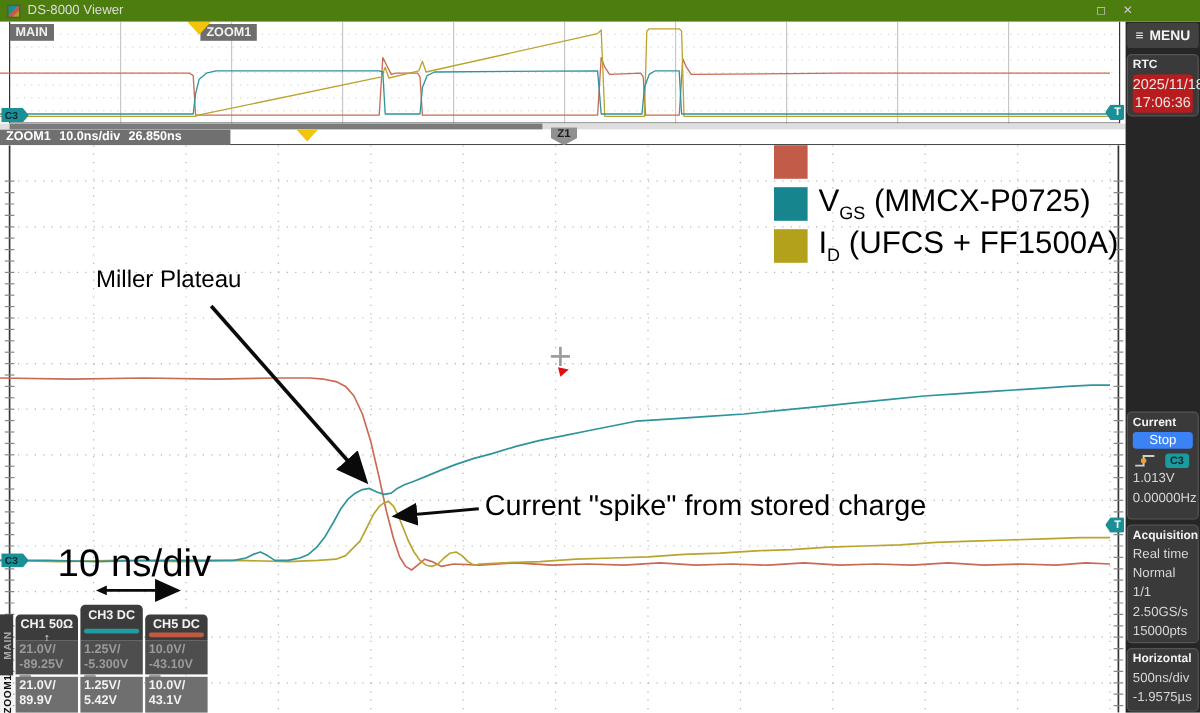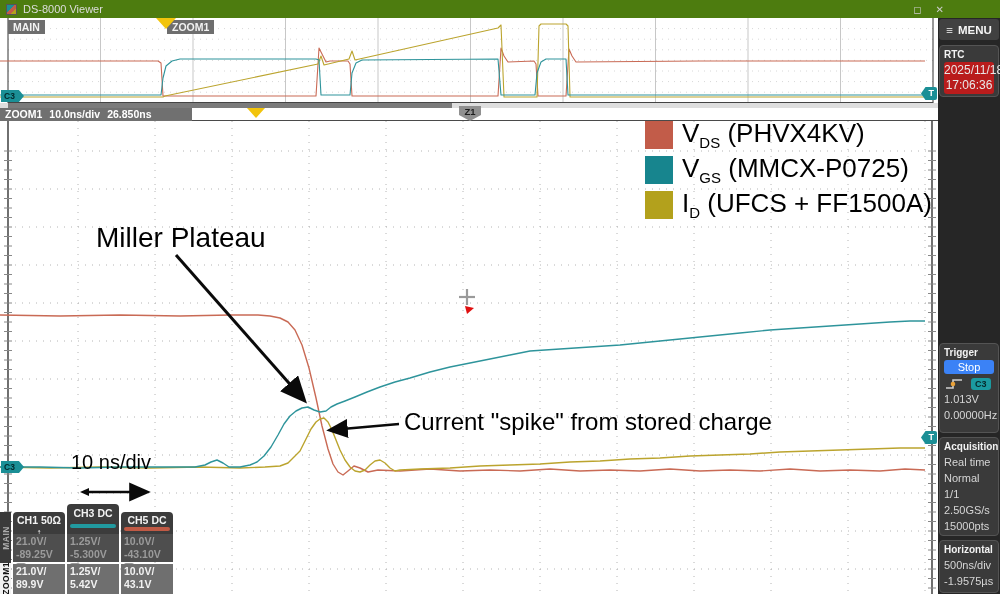--- a/index.html
+++ b/index.html
@@ -45,23 +45,23 @@
 
   
   #legend { left:645px; top:117px; z-index:20; }
   .leg-row { display:flex; align-items:center; height:35px; }
   .leg-sq { width:28px; height:28px; margin-right:9px; }
   .leg-txt { font-size:26px; color:#000; white-space:nowrap; }
   .leg-txt sub { font-size:15px; }
 
   
   .anno { color:#000; z-index:20; white-space:nowrap; }
-  #anno-miller { left:96px; top:222px; font-size:28px; }
+  #anno-miller { left:80px; top:222px; font-size:20px; }
   #anno-spike { left:404px; top:408px; font-size:24px; }
-  #anno-scale { left:71px; top:451px; font-size:20px;text-align:right; }
+  #anno-scale { left:48px; top:451px; font-size:32px;text-align:right; }
   #overlay { left:0; top:0; width:1000px; height:594px; pointer-events:none; z-index:18; }
 
   
   #channels { left:0; top:503px; width:176px; height:91px; z-index:30; font-weight:bold; }
   .rail { position:absolute; left:0; width:11px; text-align:center; }
   .rail span { writing-mode:vertical-rl; transform:rotate(180deg); font-size:8.5px; letter-spacing:.5px; }
   #rail-main { top:9px; height:51px; background:#3a3a3a; color:#ababab; display:flex; align-items:center; justify-content:center; }
   #rail-zoom { top:60px; height:31px; background:#f2f2f2; color:#111; display:flex; align-items:center; justify-content:center; }
   .chcol { position:absolute; width:52px; }
   .chhdr { position:absolute; left:0; width:52px; background:#3c3c3c; border-radius:4px 4px 0 0; color:#f2f2f2; font-size:10.5px; text-align:center; cursor:pointer; }
@@ -255,21 +255,20 @@
         <polyline points="0,346 50,347 100,346 150,347 200,346 240,347 265,346 280,345 288,342 294,336 300,330 306,318 311,308 316,301 320,298 324,297 328,301 332,309 336,319 340,329 345,339 350,346 355,350 360,351 365,349 370,344 375,340 380,339 385,342 390,347 395,350 400,349 420,348 450,347 480,345 510,344 540,343 570,341 600,340 630,338 660,337 690,335 720,334 750,333 780,331 810,330 840,329 870,328 900,327 925,327" fill="none" stroke="#bba42e" stroke-width="1.4" stroke-linejoin="round"></polyline>
         <polyline points="0,346 40,346 80,347 120,346 160,346 195,346 205,344 211,341 217,339 223,342 229,346 240,346 250,344 257,341 264,335 271,326 278,314 284,303 290,295 296,290 302,287 308,286 314,289 320,291 326,290 331,286 337,283 345,280 355,276 367,271 380,266 395,261 410,257 430,251 450,246 470,242 490,238 510,234 530,230 560,228 590,226 620,224 650,221 680,218 710,215 740,212 770,209 800,207 830,205 860,203 890,201 910,200 925,200" fill="none" stroke="#2e949b" stroke-width="1.4" stroke-linejoin="round"></polyline>
       </svg>
   </div>
   <div class="abs c3mark" style="left:1px;top:461px;">C3</div>
   <div class="abs tmark" style="left:921px;top:431px;">T</div>
 
   <div id="legend" class="abs">
     <div class="leg-row">
       <div class="leg-sq" style="background: rgb(194, 92, 73);"></div>
-      <div class="leg-txt"><span>V</span><sub>DS</sub><span> (PHVX4KV)</span></div>
     </div>
     <div class="leg-row">
       <div class="leg-sq" style="background: rgb(23, 133, 142);"></div>
       <div class="leg-txt"><span>V</span><sub>GS</sub><span> (MMCX-P0725)</span></div>
     </div>
     <div class="leg-row">
       <div class="leg-sq" style="background: rgb(179, 161, 28);"></div>
       <div class="leg-txt"><span>I</span><sub>D</sub><span> (UFCS + FF1500A)</span></div>
     </div>
   </div>
@@ -353,21 +352,21 @@
       <span>MENU</span>
     </div>
     <div class="panel" id="rtc-panel">
       <h3>RTC</h3>
       <div class="inner">
         <div>2025/11/18</div>
         <div>17:06:36</div>
       </div>
     </div>
     <div class="panel" id="trigger-panel">
-      <h3>Trigger</h3>
+      <h3>Current</h3>
       <div class="stop-btn">Stop</div>
       <div class="trig-row">
         <svg width="22" height="15">
           <path d="M2,12 h7 v-8 h9" stroke="#cfcfcf" fill="none" stroke-width="1.6"></path>
           <circle cx="9" cy="8" r="2.3" fill="#e8a13a"></circle>
         </svg>
         <span class="c3badge">C3</span>
       </div>
       <div class="val">1.013V</div>
       <div class="val">0.00000Hz</div>

